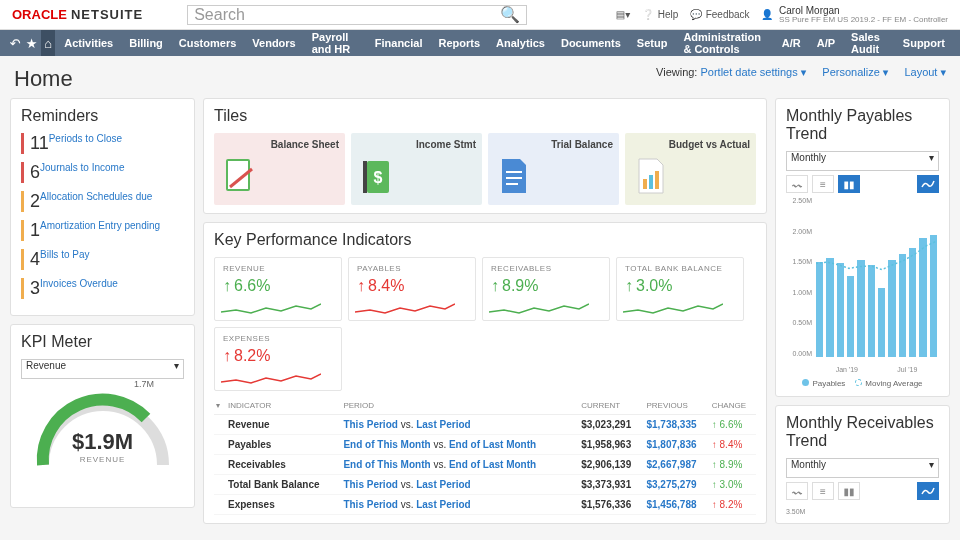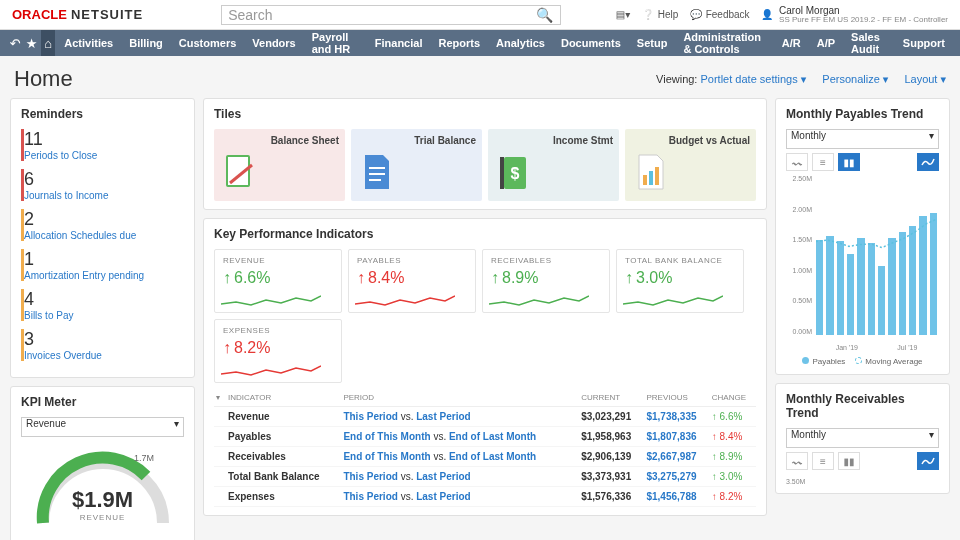--- a/index.html
+++ b/index.html
@@ -1,54 +1,54 @@
 <!DOCTYPE html>
 <html><head>
 <meta charset="utf-8">
 <style>
 *{box-sizing:border-box;margin:0;padding:0;font-family:Arial,Helvetica,sans-serif}
 body{background:#f5f5f5;font-size:11px;color:#333;width:960px;height:540px;overflow:hidden}
 .header{background:#fff;height:30px;display:flex;align-items:center;padding:0 12px;border-bottom:1px solid #ddd}
 .logo{display:flex;gap:4px;font-weight:bold;font-size:13px}
 .logo-oracle{color:#d00}
 .logo-ns{color:#333;letter-spacing:1px}
-.search{margin-left:78px;width:340px;height:20px;border:1px solid #ccc;display:flex;align-items:center;padding:0 6px;font-size:14px;color:#999;background:#fff}
+.search{margin-left:44px;width:340px;height:20px;border:1px solid #ccc;display:flex;align-items:center;padding:0 6px;font-size:16px;color:#999;background:#fff}
 .search-icon{margin-left:auto;color:#666}
 .header-right{margin-left:auto;display:flex;align-items:center;gap:12px;font-size:10px;color:#555}
 .hr-item{display:flex;align-items:center;gap:3px}
 .user-block{display:flex;align-items:center;gap:5px}
 .user-text{line-height:1.1}
 .user-name{font-size:10px;color:#333}
 .user-role{font-size:8px;color:#888}
 .nav{background:#5a6e85;height:26px;display:flex;align-items:center;padding:0 8px;gap:2px}
 .nav-icon{width:24px;height:26px;display:flex;align-items:center;justify-content:center;color:#fff;font-size:13px}
 .nav-icon.active{background:#3d4f63}
 .nav-item{color:#fff;font-size:11px;padding:0 7px;height:26px;display:flex;align-items:center;font-weight:bold}
-.subhead{display:flex;align-items:center;padding:10px 14px 6px;gap:21px}
+.subhead{display:flex;align-items:flex-start;padding:10px 14px 6px;gap:21px}
 .page-title{font-size:22px;color:#333;font-weight:normal}
 .subhead-right{margin-left:auto;display:flex;gap:16px;font-size:11px}
 .link{color:#2878c8}
 .content{display:flex;gap:8px;padding:0 10px}
 .col-left{width:185px;display:flex;flex-direction:column;gap:8px}
 .col-mid{flex:1;display:flex;flex-direction:column;gap:8px}
 .col-right{width:175px;display:flex;flex-direction:column;gap:8px}
 .card{background:#fff;border:1px solid #e0e0e0;border-radius:3px;padding:8px 10px}
-.card-title{font-size:12px;font-weight:bold;margin-bottom:8px}
-.reminder{display:flex;flex-direction:column;margin-bottom:8px;border-left:3px solid;}
+.card-title{font-size:16px;font-weight:normal;margin-bottom:8px}
+.reminder{display:flex;margin-bottom:8px;border-left:3px solid;padding-left:6px}
 .reminder-n{font-size:18px;color:#333}
 .reminder-t{font-size:10px;color:#2878c8}
 .r-red{border-color:#d9534f}
 .r-yel{border-color:#f0ad4e}
 .select{width:100%;height:20px;border:1px solid #ccc;font-size:10px;padding:0 4px;display:flex;align-items:flex-start;justify-content:space-between;background:#fff}
 .gauge{position:relative;height:120px;display:flex;align-items:center;justify-content:center}
 .gauge svg{position:absolute;top:6px}
 .gauge-val{font-size:22px;font-weight:bold;margin-top:14px}
 .gauge-lbl{font-size:8px;color:#888;letter-spacing:1px}
 .gauge-min,.gauge-max,.gauge-mid{position:absolute;font-size:9px;color:#666}
-.gauge-mid{top:16px;right:30px}
+.gauge-mid{top:0;right:30px}
 .tiles{display:flex;gap:6px}
 .tile{flex:1;height:72px;border-radius:2px;padding:6px;position:relative;font-size:10px;font-weight:bold;color:#444;text-align:right}
 .tile-icon{position:absolute;left:10px;bottom:8px;width:32px;height:40px}
 .t1{background:#f8e8e8}
 .t2{background:#e8eef8}
 .t3{background:#e8f0f2}
 .t4{background:#f0f2e2}
 .kpis{display:flex;flex-wrap:wrap;gap:6px}
 .kpi{border:1px solid #e5e5e5;border-radius:2px;padding:6px 8px;width:128px;height:64px;position:relative}
 .kpi-label{font-size:8px;color:#888;letter-spacing:0.5px}
@@ -189,30 +189,30 @@
 
   <div class="col-mid">
     <div class="card">
       <div class="card-title">Tiles</div>
       <div class="tiles">
         <div class="tile t1"><span>Balance Sheet</span><svg class="tile-icon" viewBox="0 0 32 40">
               <rect x="2" y="2" width="24" height="32" fill="#5cb85c" rx="2"></rect>
               <rect x="4" y="4" width="20" height="28" fill="#fff"></rect>
               <path d="M6 30 L28 12" stroke="#d9534f" stroke-width="3"></path>
             </svg></div>
+        <div class="tile t3"><span>Income Stmt</span><svg class="tile-icon" viewBox="0 0 32 40">
+              <rect x="6" y="4" width="22" height="32" fill="#5cb85c" rx="2"></rect>
+              <rect x="2" y="4" width="4" height="32" fill="#444"></rect>
+              <text x="17" y="26" fill="#fff" font-size="16" text-anchor="middle" font-weight="bold">$</text>
+            </svg></div>
         <div class="tile t2"><span>Trial Balance</span><svg class="tile-icon" viewBox="0 0 32 40">
               <path d="M4 2 h18 l6 6 v28 h-24 z" fill="#4a8ad4"></path>
               <rect x="8" y="14" width="16" height="2" fill="#fff"></rect>
               <rect x="8" y="20" width="16" height="2" fill="#fff"></rect>
               <rect x="8" y="26" width="12" height="2" fill="#fff"></rect>
-            </svg></div>
-        <div class="tile t3"><span>Income Stmt</span><svg class="tile-icon" viewBox="0 0 32 40">
-              <rect x="6" y="4" width="22" height="32" fill="#5cb85c" rx="2"></rect>
-              <rect x="2" y="4" width="4" height="32" fill="#444"></rect>
-              <text x="17" y="26" fill="#fff" font-size="16" text-anchor="middle" font-weight="bold">$</text>
             </svg></div>
         <div class="tile t4"><span>Budget vs Actual</span><svg class="tile-icon" viewBox="0 0 32 40">
               <path d="M4 2 h18 l6 6 v28 h-24 z" fill="#fff" stroke="#ccc"></path>
               <rect x="8" y="22" width="4" height="10" fill="#f0ad4e"></rect>
               <rect x="14" y="18" width="4" height="14" fill="#5bc0de"></rect>
               <rect x="20" y="14" width="4" height="18" fill="#f0ad4e"></rect>
             </svg></div>
       </div>
     </div>
 

